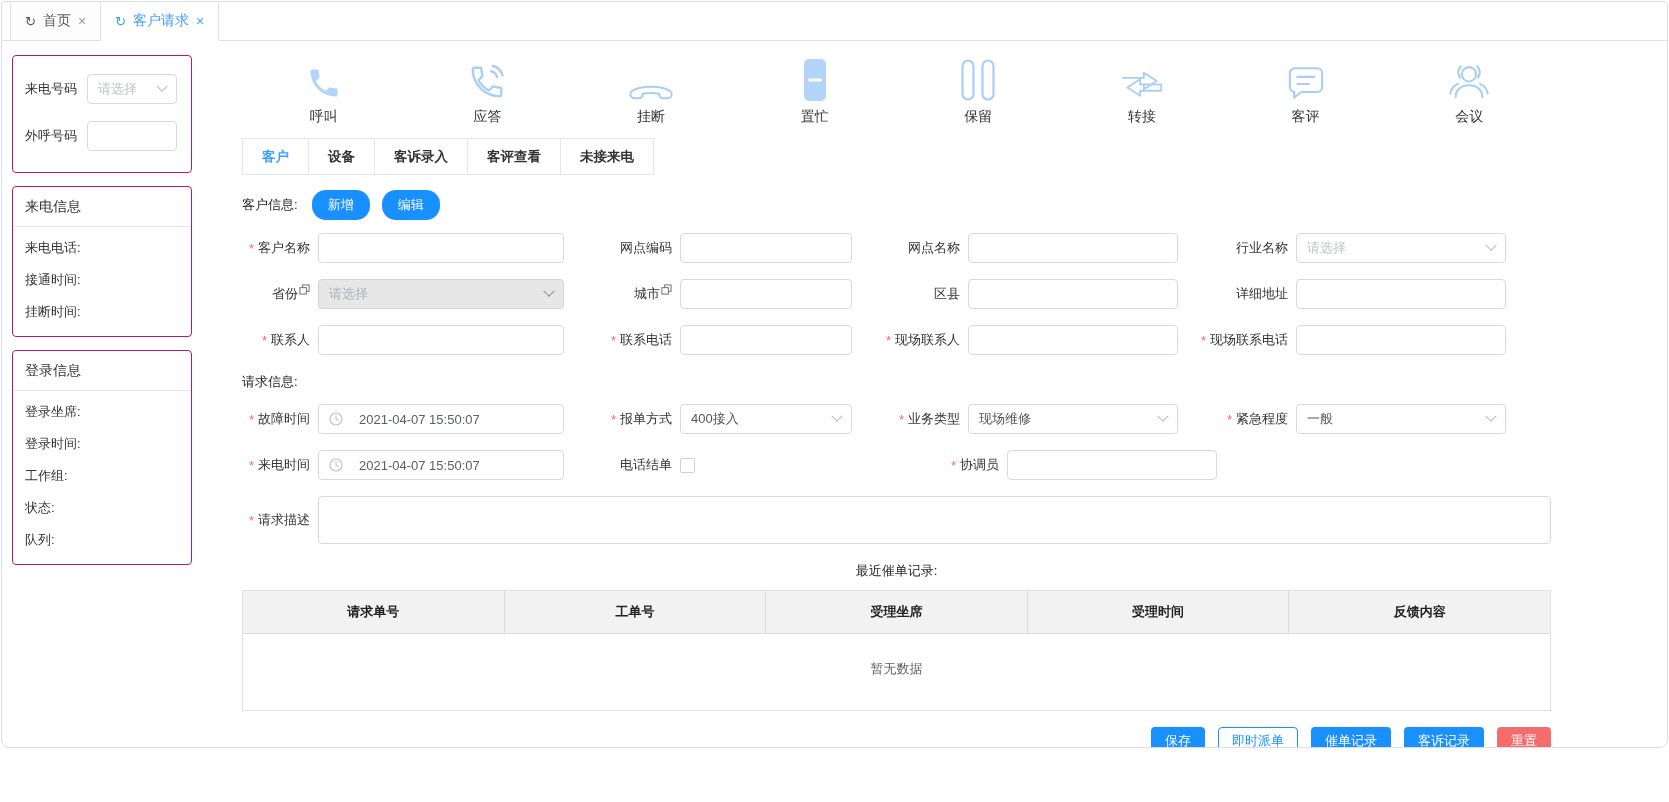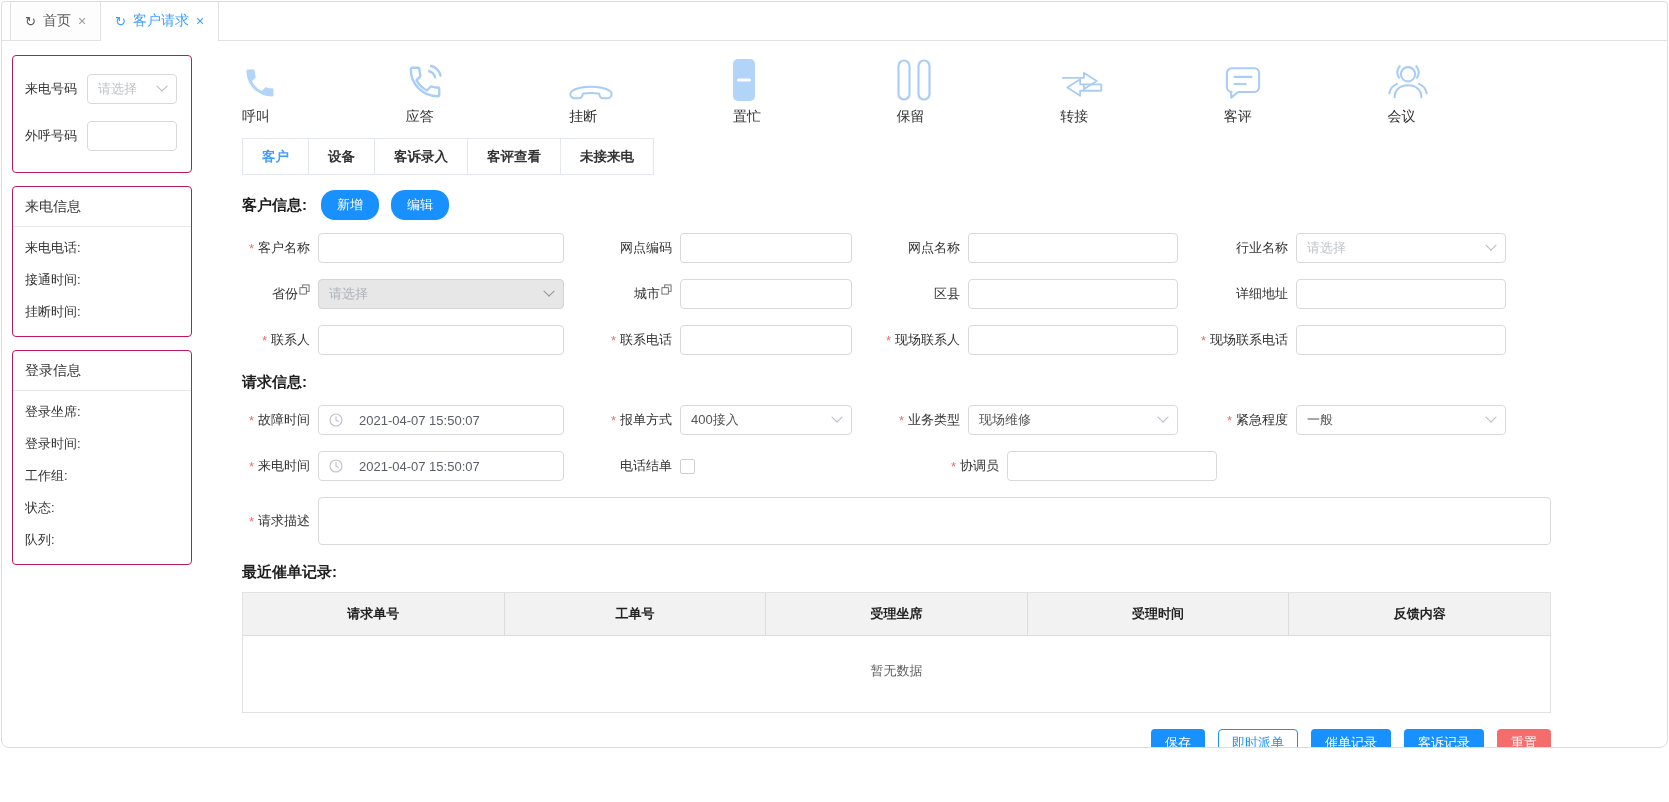--- a/index.html
+++ b/index.html
@@ -31,29 +31,29 @@
   .sel .ph{color:#bfc3c9;}
   .sel.disabled{background:#e7e7e7;border-color:#d4d4d4;}
   .sel.disabled .ph{color:#adb2b8;}
   .chev{width:8px;height:8px;border-right:1.5px solid #b6bcc6;border-bottom:1.5px solid #b6bcc6;transform:rotate(45deg) translate(-2px,-2px);flex-shrink:0;}
   .sel.disabled .chev{border-color:#8f9399;}
   .date{border:1px solid #d9d9d9;border-radius:4px;height:30px;display:flex;align-items:center;gap:16px;padding:0 10px;font-size:13px;color:#5a5e66;background:#fff;cursor:pointer;}
   .cb{width:15px;height:15px;border:1px solid #cfcfcf;border-radius:2px;background:#fff;display:inline-block;cursor:pointer;}
   
   .main{flex:1;min-width:0;padding:8px 116px 0 8px;}
   .controls{display:flex;margin:10px 0 12px;}
-  .ctrl{flex:1;display:flex;flex-direction:column;justify-content:flex-end;gap:7px;cursor:pointer;}
+  .ctrl{flex:1;display:flex;flex-direction:column;align-items:center;justify-content:flex-end;gap:7px;cursor:pointer;}
   .clabel{font-size:14px;color:#333;}
   .icon-stroke{stroke:#a9cdf6;fill:none;stroke-width:2.2;stroke-linecap:round;stroke-linejoin:round;}
   .ctabs{display:flex;margin-top:4px;}
   .ctab{padding:0 19px;height:37px;line-height:35px;border:1px solid #e4e7ed;font-size:13.5px;font-weight:700;color:#333;cursor:pointer;background:#fff;}
   .ctab+.ctab{border-left:none;}
   .ctab.active{color:#409eff;}
   .sec-head{display:flex;align-items:center;gap:14px;margin:15px 0 13px;}
-  .sec-title{font-size:15px;font-weight:700;color:#1f1f1f;}
+  .sec-title{font-size:13px;font-weight:400;color:#1f1f1f;}
   .pill{background:#1890ff;color:#fff;border:none;border-radius:14px;padding:6px 16px;font-size:13px;cursor:pointer;font-family:inherit;}
   .pill+.pill{margin-left:-2px;}
   
   .frow{display:flex;align-items:center;margin-bottom:16px;}
   .fl{display:inline-flex;justify-content:flex-end;align-items:center;text-align:right;padding-right:8px;font-size:13px;color:#333;flex-shrink:0;}
   .fl.req::before{content:"*";color:#f56c6c;margin-right:4px;}
   .w-l1{width:76px;} .w-i1{width:246px;}
   .w-l2{width:116px;} .w-i2{width:172px;}
   .w-l3{width:116px;} .w-i3{width:210px;gap:35px;}
   .w-l4{width:118px;} .w-i4{width:210px;}
@@ -302,21 +302,21 @@
         <span class="cb"></span>
         <span class="fl w-l3 req" style="width:312px;">协调员</span>
         <input class="txt w-i3" value="" style="">
       </div>
 
       <div class="frow">
         <span class="fl w-l1 req">请求描述</span>
         <textarea class="txt grow" style=""></textarea>
       </div>
 
-      <div class="sec-head" style="margin:18px 0 0;">
+      <div class="sec-head" style="margin:18px 0 0;justify-content:center;">
         <span class="sec-title">最近催单记录:</span>
       </div>
       <div class="rtable">
         <div class="thead">
           <div class="th">请求单号</div>
           <div class="th">工单号</div>
           <div class="th">受理坐席</div>
           <div class="th">受理时间</div>
           <div class="th">反馈内容</div>
         </div>

